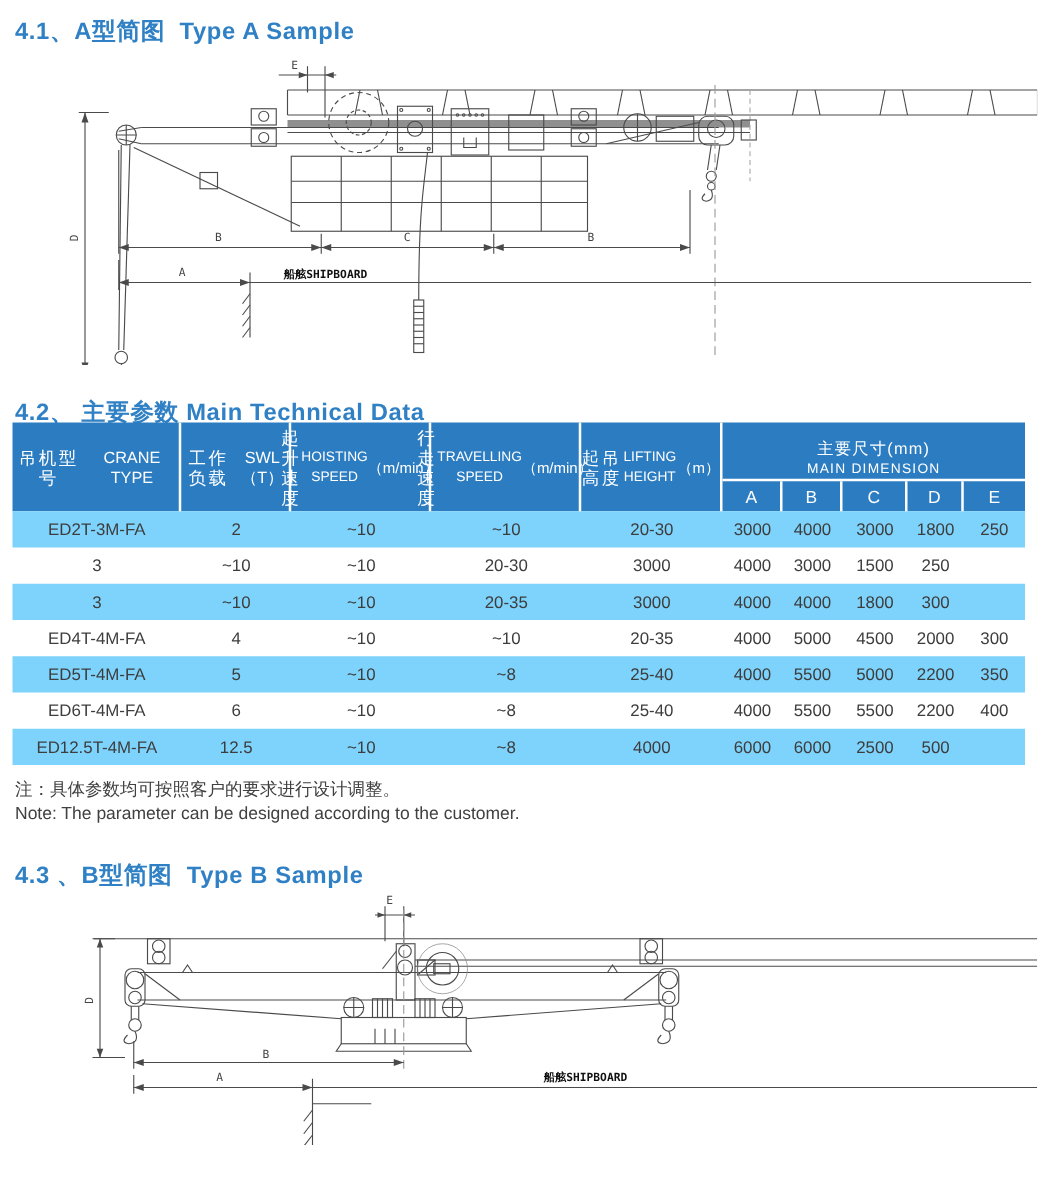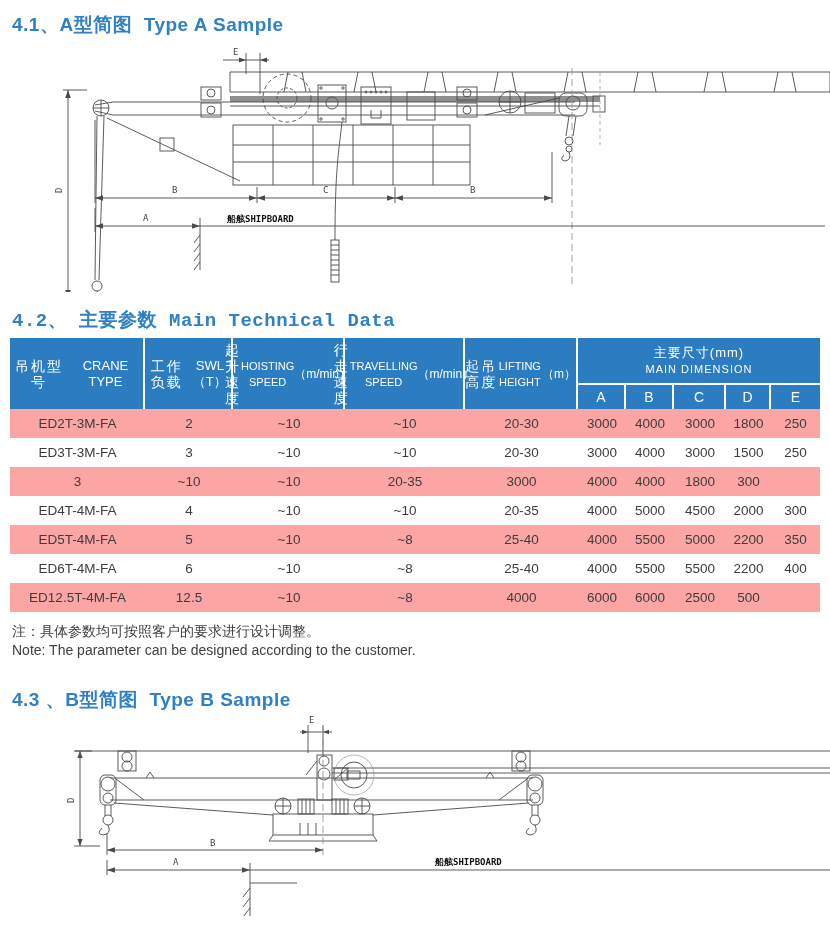--- a/index.html
+++ b/index.html
@@ -1,46 +1,46 @@
 <!DOCTYPE html>
 <html><head>
 <meta charset="utf-8">
 <style>
   html,body{margin:0;padding:0;background:#fff;}
   #page{position:relative;width:830px;height:916px;background:#ffffff;overflow:hidden;
         font-family:"Liberation Sans", sans-serif;color:#222;}
   .sec-title{position:absolute;left:12px;font-size:19px;font-weight:bold;color:#2f80c4;
              white-space:pre;letter-spacing:.5px;}
   #title-41{top:12px;}
-  #title-42{top:307px;font-family:Liberation Mono, monospace;}
+  #title-42{top:317px;}
   #title-43{top:687px;}
 
   
   #tech-table{position:absolute;left:10px;top:338px;width:810px;}
   .thead{display:grid;grid-template-columns:135px 88px 112px 120px 113px 242px;
          background:#2b7cc1;color:#fff;}
   .hcell{box-sizing:border-box;height:71px;display:flex;
          justify-content:center;align-items:center;text-align:center;
          border-right:2px solid #fff;line-height:16px;}
   .hcell .zh{font-size:14px;letter-spacing:2px;}
   .hcell .en{font-size:11px;}
   .hcell .en-lg{font-size:13px;}
   .hcell .unit{font-size:12px;}
   .hcell-dims{box-sizing:border-box;height:71px;border-right:none;display:flex;flex-direction:column;}
-  .dims-top{box-sizing:border-box;height:47px;display:flex;flex-direction:column;justify-content:center;
+  .dims-top{box-sizing:border-box;height:47px;display:flex;flex-direction:column;justify-content:flex-end;
             align-items:center;border-bottom:2px solid #fff;line-height:16px;}
   .dims-top .zh{font-size:13px;letter-spacing:1px;}
   .dims-top .en{font-size:11px;letter-spacing:1px;}
   .dims-sub{display:grid;grid-template-columns:48px 48px 52px 45px 49px;height:24px;}
   .dims-sub .dcell{box-sizing:border-box;display:flex;align-items:center;justify-content:center;
                    font-size:14px;border-right:2px solid #fff;}
   .dims-sub .dcell:last-child{border-right:none;}
   .tbody .trow{display:grid;grid-template-columns:135px 88px 112px 120px 113px 48px 48px 52px 45px 49px;
                height:29px;}
-  .tbody .trow.alt{background:#fca5a5;}
+  .tbody .trow.alt{background:#7dd3fc;}
   .tbody .tcell{display:flex;align-items:center;justify-content:center;font-size:13.5px;color:#3d3d3d;}
 
   
   #note{position:absolute;left:12px;top:622px;font-size:14px;color:#404040;line-height:19px;}
 
   
   .drawing{position:absolute;}
   #drawing-a{left:55px;top:40px;}
   #drawing-b{left:60px;top:713px;}
   svg text{font-family:"DejaVu Sans Mono", monospace;fill:#444;}
@@ -253,21 +253,20 @@
           <div class="tcell">~10</div>
           <div class="tcell">~10</div>
           <div class="tcell">20-30</div>
           <div class="tcell">3000</div>
           <div class="tcell">4000</div>
           <div class="tcell">3000</div>
           <div class="tcell">1800</div>
           <div class="tcell">250</div>
         </div>
         <div class="trow">
-          <div class="tcell">ED3T-3M-FA</div>
           <div class="tcell">3</div>
           <div class="tcell">~10</div>
           <div class="tcell">~10</div>
           <div class="tcell">20-30</div>
           <div class="tcell">3000</div>
           <div class="tcell">4000</div>
           <div class="tcell">3000</div>
           <div class="tcell">1500</div>
           <div class="tcell">250</div>
         </div>

